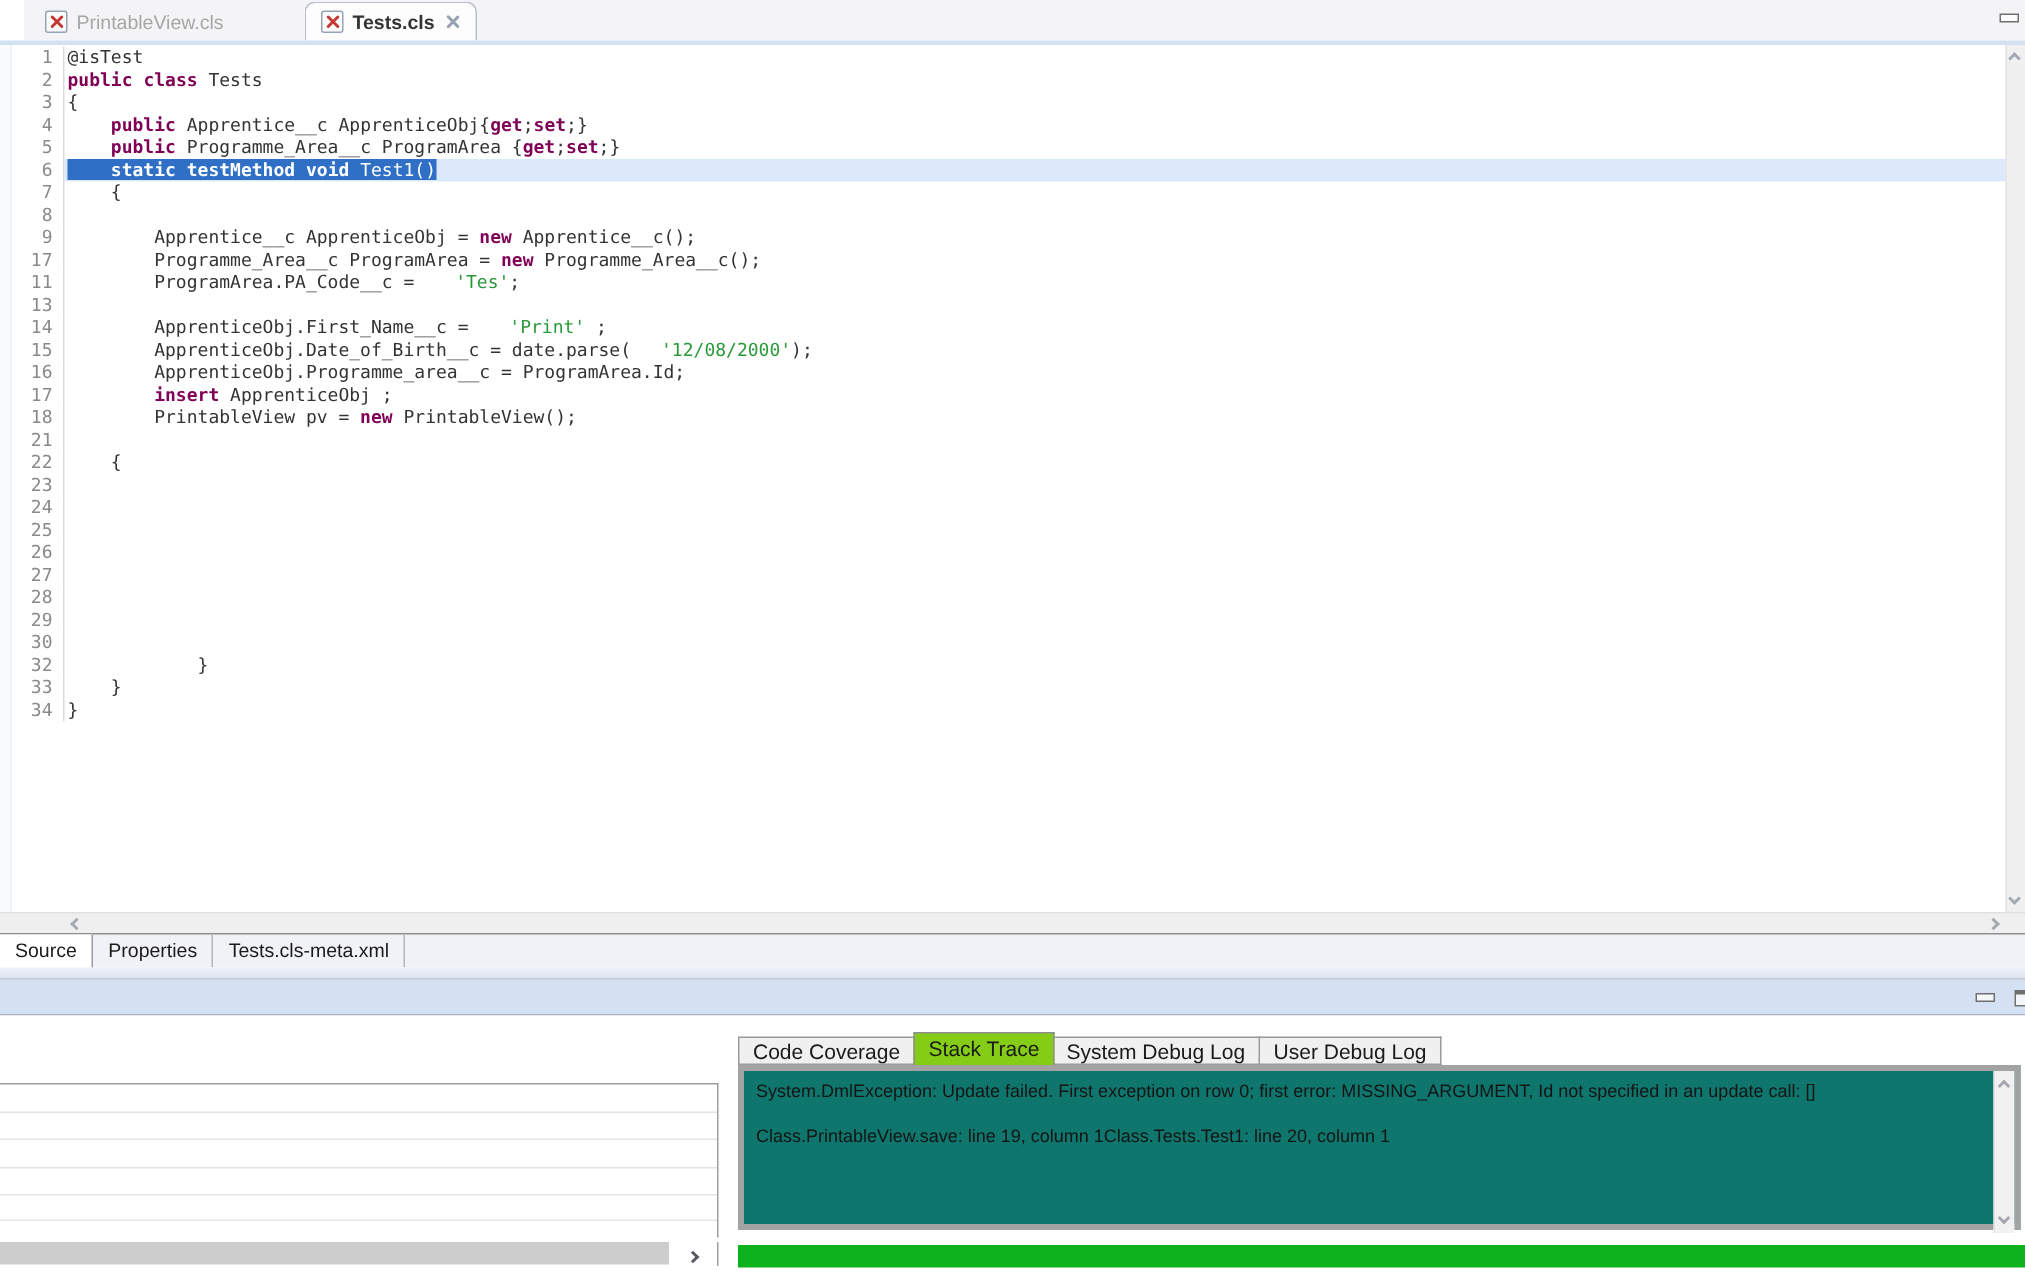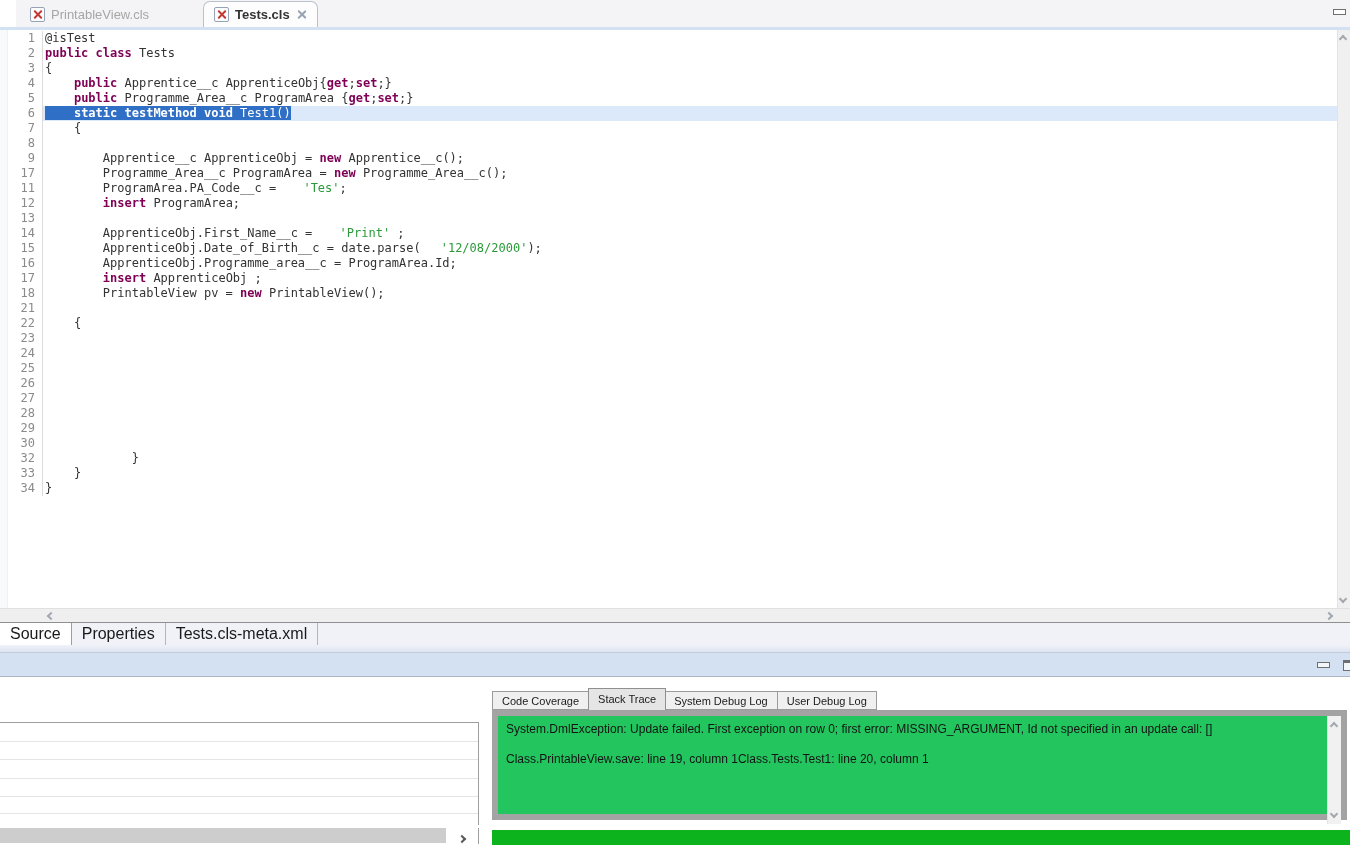--- a/index.html
+++ b/index.html
@@ -44,44 +44,44 @@
   .chev.left { transform:rotate(135deg); } .chev.right { transform:rotate(-45deg); }
   .vscroll { position:absolute; right:0; top:30px; width:13px; height:578px; background:#f0f0f0; border-left:1px solid #e3e3e3; }
   .vscroll .up { position:absolute; left:2px; top:6px; }
   .vscroll .down { position:absolute; left:2px; bottom:6px; }
   .hscroll { position:absolute; left:0; top:608px; width:1350px; height:14px; background:#efefef; border-top:1px solid #e0e0e0; }
   .hscroll .left { position:absolute; left:48px; top:4px; }
   .hscroll .right { position:absolute; right:18px; top:4px; }
 
   
   .subtabs { position:absolute; left:0; top:622px; width:1350px; height:23px; background:#f1f2f7; border-top:1px solid #8f8f8f; display:flex; align-items:stretch; }
-  .stab { padding:0 10px; line-height:21px; font-size:16px; color:#1a1a1a; border-right:1px solid #b6b6b6; }
+  .stab { padding:0 10px; line-height:21px; font-size:13px; color:#1a1a1a; border-right:1px solid #b6b6b6; }
   .stab.active { background:#fff; border-right:1px solid #9d9d9d; box-shadow:1px 0 0 #fff inset; }
 
   
   .sash { position:absolute; left:0; top:645px; width:1350px; height:7px; background:linear-gradient(#f0f2f8,#dde4f1); }
   .panel-header { position:absolute; left:0; top:652px; width:1350px; height:25px; background:#d3e1f2; border-top:1px solid #c4cbd6; border-bottom:1px solid #aeb6c3; }
   .panel-header .win-ics { top:6px; }
   .panel-header .min-ic, .panel-header .max-ic { background:#f3f7fc; }
 
   
   .panel-body { position:absolute; left:0; top:677px; width:1350px; height:170px; background:#fff; }
 
   .left-table { position:absolute; left:0; top:45px; width:479px; height:103px; border-top:1px solid #9e9e9e; border-right:1px solid #9e9e9e; background:#fff; }
   .lt-row { border-bottom:1px solid #e4e4e4; }
   .lt-scroll { position:absolute; left:0; top:151px; width:479px; height:16px; border-right:1px solid #9e9e9e; background:#fff; }
   .lt-thumb { position:absolute; left:0; top:0; width:446px; height:15px; background:#cdcdcd; }
   .lt-btn { position:absolute; left:446px; top:0; width:32px; height:15px; background:#fff; text-align:center; }
   .lt-btn .chev { border-color:#555a60; margin-top:4px; }
 
   .console-tabs { position:absolute; left:492px; top:11px; height:22px; display:flex; align-items:flex-end; }
-  .ctab { height:19px; line-height:18px; padding:0 9px; font-size:11px; color:#1a1a1a; background:#f0f0f0; border:1px solid #9b9b9b; border-left:none; }
+  .ctab { height:19px; line-height:18px; padding:0 9px; font-size:14px; color:#1a1a1a; background:#f0f0f0; border:1px solid #9b9b9b; border-left:none; }
   .ctab:first-child { border-left:1px solid #9b9b9b; }
-  .ctab.active { height:22px; line-height:21px; background:#e5e5e5; border:1px solid #8f8f8f; border-bottom:none; margin:0 -1px; z-index:2; position:relative; }
-  .console-box { position:absolute; left:492px; top:33px; width:855px; height:110px; background:#22c55e; border:6px solid #a3a3a3; }
+  .ctab.active { height:22px; line-height:21px; background:#84cc16; border:1px solid #8f8f8f; border-bottom:none; margin:0 -1px; z-index:2; position:relative; }
+  .console-box { position:absolute; left:492px; top:33px; width:855px; height:110px; background:#0f766e; border:4px solid #a3a3a3; }
   .console-text { position:absolute; left:0; top:0; right:14px; bottom:0; padding:6px 8px; font-size:12px; line-height:15px; color:#141414; overflow:hidden; }
   .console-line { min-height:15px; white-space:pre-wrap; }
   .cb-scroll { position:absolute; right:0; top:0; width:14px; height:108px; background:#f1f1f1; border-left:1px solid #e3e3e3; }
   .cb-scroll .up { position:absolute; left:3px; top:7px; }
   .cb-scroll .down { position:absolute; left:3px; bottom:7px; }
 
   .progress-bar { position:absolute; left:492px; top:153px; width:858px; height:15px; background:var(--green); }
 </style>
 </head>
 <body>
@@ -112,21 +112,20 @@
         <div class="line"><div class="ln">2</div><div class="lc"><span class="t-k">public</span><span class="t-p"> </span><span class="t-k">class</span><span class="t-p"> Tests</span></div></div>
         <div class="line"><div class="ln">3</div><div class="lc"><span class="t-p">{</span></div></div>
         <div class="line"><div class="ln">4</div><div class="lc"><span class="t-p">    </span><span class="t-k">public</span><span class="t-p"> Apprentice__c ApprenticeObj{</span><span class="t-k">get</span><span class="t-p">;</span><span class="t-k">set</span><span class="t-p">;}</span></div></div>
         <div class="line"><div class="ln">5</div><div class="lc"><span class="t-p">    </span><span class="t-k">public</span><span class="t-p"> Programme_Area__c ProgramArea {</span><span class="t-k">get</span><span class="t-p">;</span><span class="t-k">set</span><span class="t-p">;}</span></div></div>
         <div class="line"><div class="ln">6</div><div class="lc hl"><span class="selection"><span class="t-p">    </span><span class="t-k">static</span><span class="t-p"> </span><span class="t-k">testMethod</span><span class="t-p"> </span><span class="t-k">void</span><span class="t-p"> Test1()</span></span></div></div>
         <div class="line"><div class="ln">7</div><div class="lc"><span class="t-p">    {</span></div></div>
         <div class="line"><div class="ln">8</div><div class="lc"></div></div>
         <div class="line"><div class="ln">9</div><div class="lc"><span class="t-p">        Apprentice__c ApprenticeObj = </span><span class="t-k">new</span><span class="t-p"> Apprentice__c();</span></div></div>
         <div class="line"><div class="ln">17</div><div class="lc"><span class="t-p">        Programme_Area__c ProgramArea = </span><span class="t-k">new</span><span class="t-p"> Programme_Area__c();</span></div></div>
         <div class="line"><div class="ln">11</div><div class="lc"><span class="t-p">        ProgramArea.PA_Code__c = </span><span class="t-s">'Tes'</span><span class="t-p">;</span></div></div>
-        <div class="line"><div class="ln">12</div><div class="lc"><span class="t-p">        </span><span class="t-k">insert</span><span class="t-p"> ProgramArea;</span></div></div>
         <div class="line"><div class="ln">13</div><div class="lc"></div></div>
         <div class="line"><div class="ln">14</div><div class="lc"><span class="t-p">        ApprenticeObj.First_Name__c = </span><span class="t-s">'Print'</span><span class="t-p"> ;</span></div></div>
         <div class="line"><div class="ln">15</div><div class="lc"><span class="t-p">        ApprenticeObj.Date_of_Birth__c = date.parse(</span><span class="t-s">'12/08/2000'</span><span class="t-p">);</span></div></div>
         <div class="line"><div class="ln">16</div><div class="lc"><span class="t-p">        ApprenticeObj.Programme_area__c = ProgramArea.Id;</span></div></div>
         <div class="line"><div class="ln">17</div><div class="lc"><span class="t-p">        </span><span class="t-k">insert</span><span class="t-p"> ApprenticeObj ;</span></div></div>
         <div class="line"><div class="ln">18</div><div class="lc"><span class="t-p">        PrintableView pv = </span><span class="t-k">new</span><span class="t-p"> PrintableView();</span></div></div>
         <div class="line"><div class="ln">21</div><div class="lc"></div></div>
         <div class="line"><div class="ln">22</div><div class="lc"><span class="t-p">    {</span></div></div>
         <div class="line"><div class="ln">23</div><div class="lc"></div></div>
         <div class="line"><div class="ln">24</div><div class="lc"></div></div>

